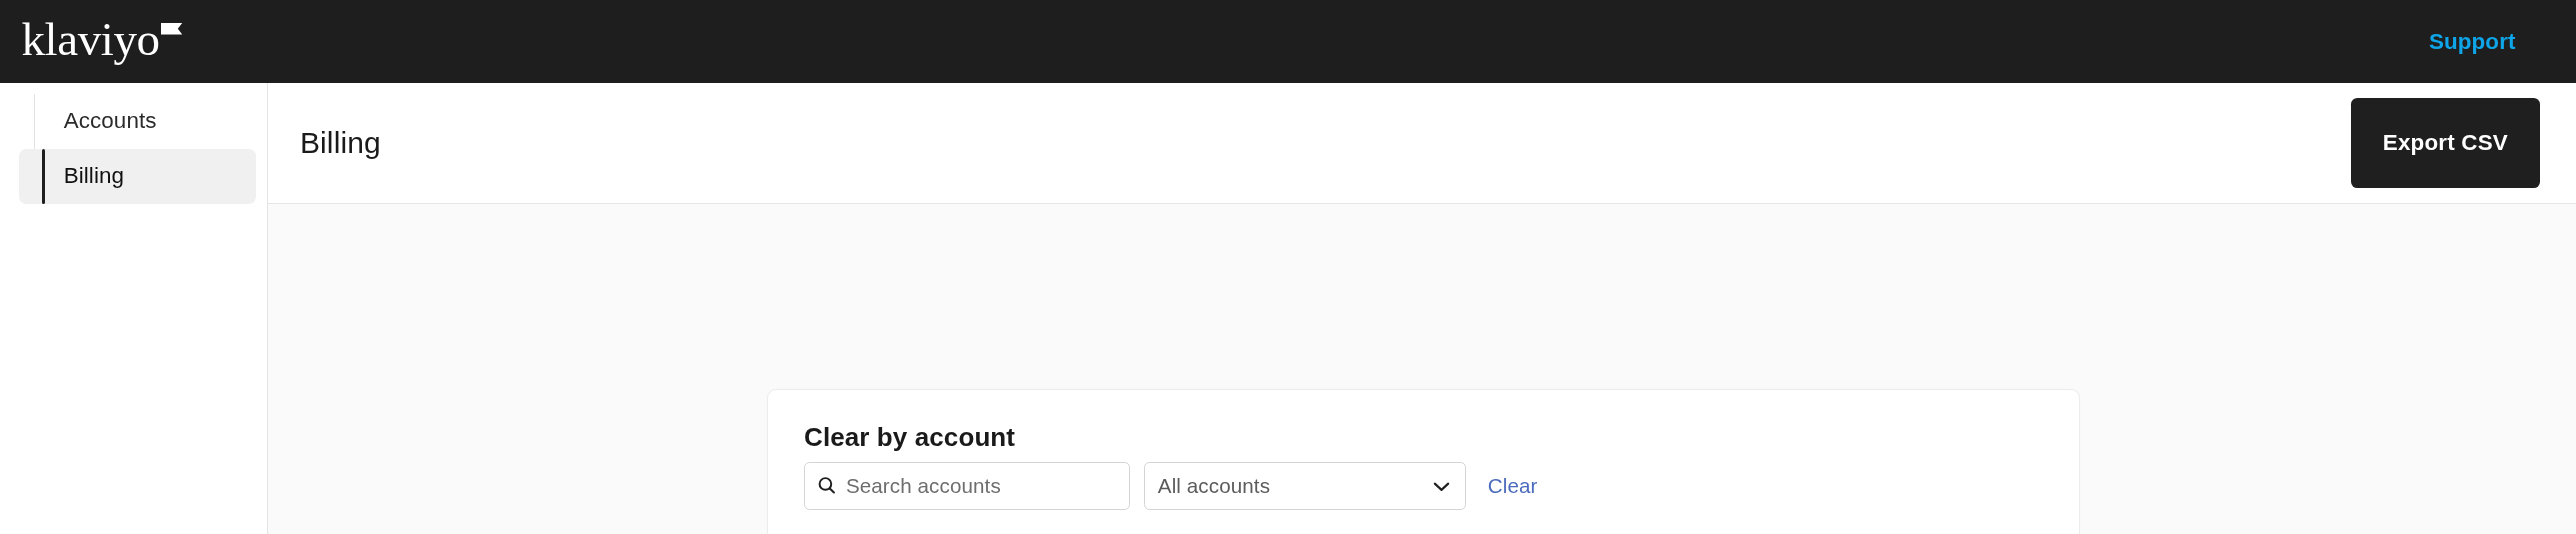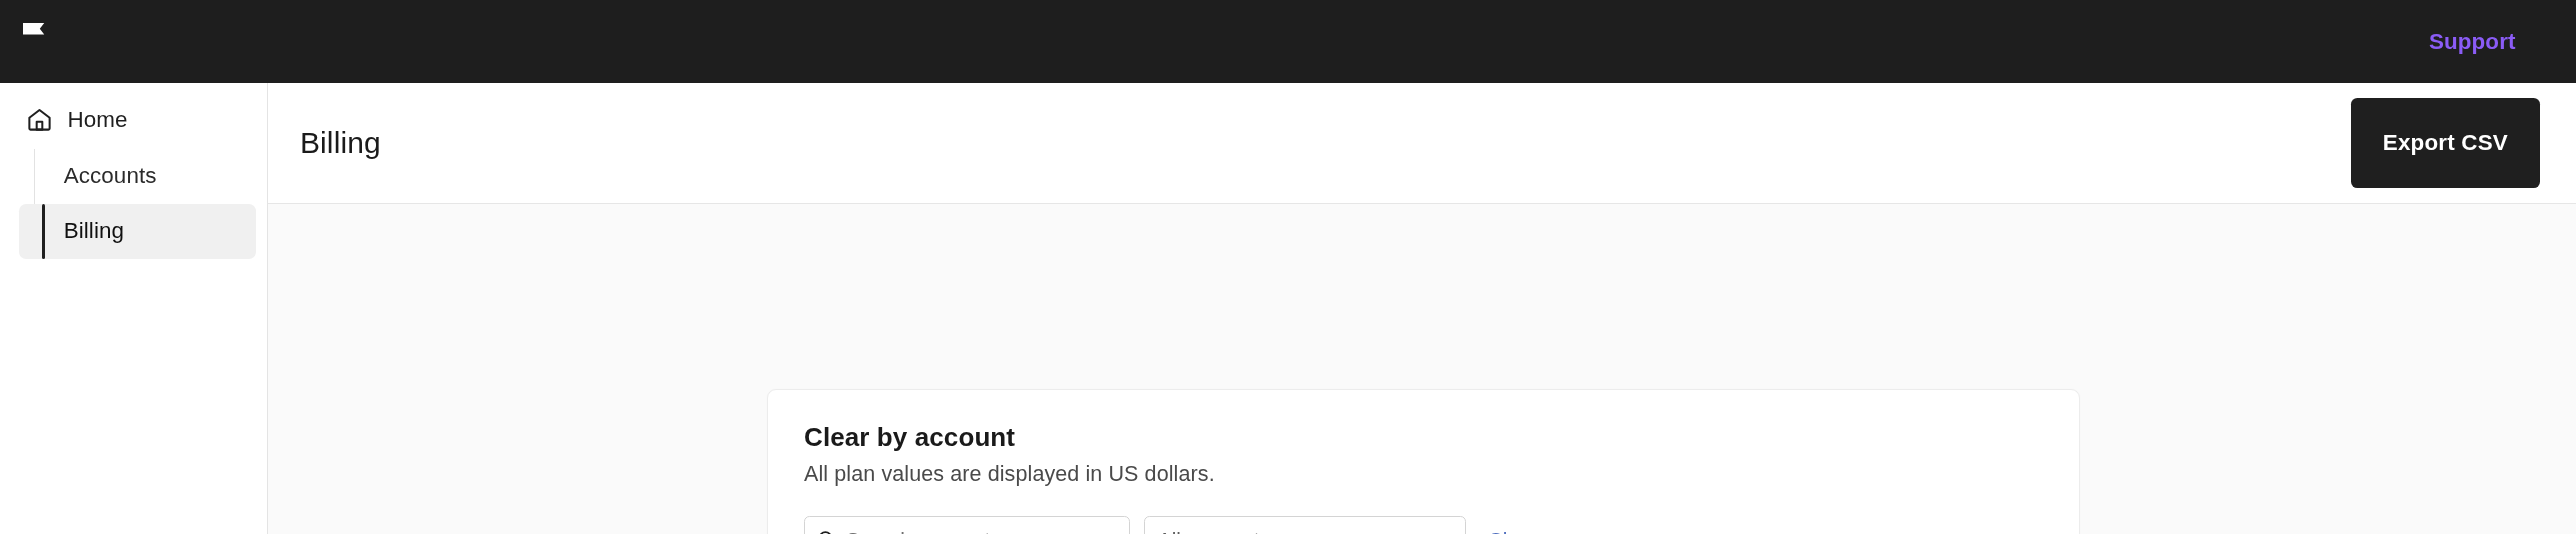--- a/index.html
+++ b/index.html
@@ -52,21 +52,21 @@
     position: relative;
     width: 23px;
     height: 18px;
     margin-left: 1.8px;
     margin-top: 5.4px;
   }
   .logo-flag svg { display: block; }
 
   .support-link {
     font-size: 22.4px;
-    color: #8b5cf6;
+    color: #0ea5e9;
     font-weight: 600;
     letter-spacing: 0.1px;
     cursor: pointer;
     padding-right: 12.5px;
   }
 
   
   .sidebar {
     position: absolute;
     left: 0; top: 83px;
@@ -299,40 +299,32 @@
     margin-left: 7.2px;
   }
 </style>
 </head>
 <body>
 
 <div class="app">
 
   <div class="topbar">
     <div class="logo-wrap">
+      <span class="logo-text">klaviyo</span>
       <span class="logo-flag">
         <svg width="23" height="18" viewBox="0 0 26 20">
           <path d="M0 1 L24 1 L19 7.5 L24 14 L0 14 Z" fill="#ffffff"></path>
         </svg>
       </span>
     </div>
     <div class="support-link">Support</div>
   </div>
 
   <div class="sidebar">
 
-    <div class="nav-item">
-      <span class="nav-icon">
-        <svg width="27" height="27" viewBox="0 0 24 24" fill="none" stroke="#1f1f1f" stroke-width="1.8" stroke-linecap="round" stroke-linejoin="round">
-          <path d="M3 10.5 L12 3.5 L21 10.5 V20 a1 1 0 0 1-1 1 H4 a1 1 0 0 1-1-1 Z"></path>
-          <rect x="9.5" y="14" width="5" height="7" fill="none"></rect>
-        </svg>
-      </span>
-      <span class="nav-label">Home</span>
-    </div>
 
 
     <div class="sub-nav">
       <div class="sub-item">
         <span class="nav-label">Accounts</span>
       </div>
       <div class="sub-item active">
         <span class="nav-label">Billing</span>
       </div>
     </div>
@@ -344,21 +336,20 @@
     <div class="page-header">
       <div class="page-title">Billing</div>
       <button class="export-btn">Export CSV</button>
     </div>
 
     <div class="content-area">
 
       <div class="card">
 
         <div class="card-title">Clear by account</div>
-        <div class="card-subtitle">All plan values are displayed in US dollars.</div>
 
         <div class="filter-row">
 
           <div class="search-box">
             <span class="s-icon">
               <svg width="21.5" height="21.5" viewBox="0 0 24 24" fill="none" stroke="#1f1f1f" stroke-width="2.2" stroke-linecap="round">
                 <circle cx="10.5" cy="10" r="6.5"></circle>
                 <line x1="15.4" y1="15" x2="20" y2="19.6"></line>
               </svg>
             </span>

